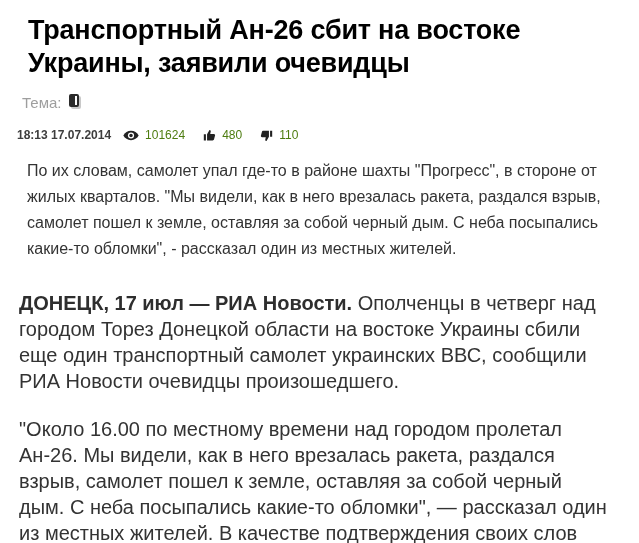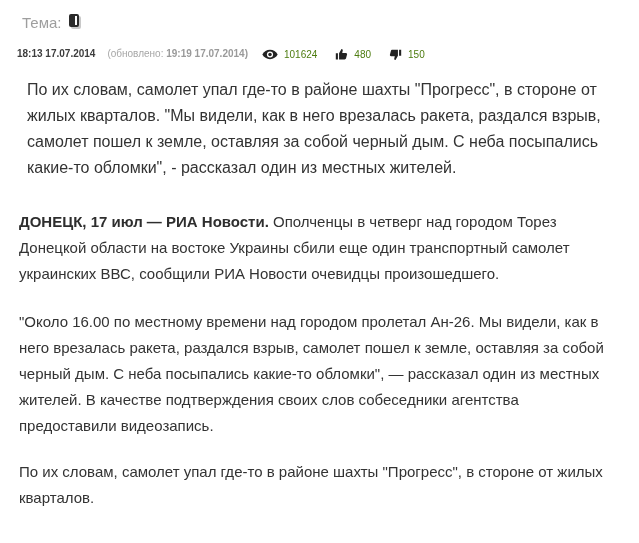--- a/index.html
+++ b/index.html
@@ -59,23 +59,24 @@
     width: 2px;
     background: #ffffff;
   }
   a.topic-link {
     color: #336e9e;
     text-decoration: underline;
     cursor: pointer;
   }
   .meta-line {
     display: flex;
+    align-items: center;
     margin-left: -2px;
     margin-bottom: 16px;
-    font-size: 10px;
+    font-size: 12px;
     white-space: nowrap;
   }
   .pub-time {
     font-weight: bold;
     color: #3d3d3d;
     margin-right: 12px;
   }
   .updated {
     color: #a6a6a6;
     margin-right: 14px;
@@ -90,49 +91,49 @@
     color: #4d7c0f;
     margin-right: 18px;
   }
   .stat .icon {
     display: inline-flex;
     align-items: center;
     margin-right: 6px;
   }
   .stat svg { display: block; }
   .body-text p {
-    font-size: 15px;
+    font-size: 20px;
     line-height: 26px;
     color: #333333;
     margin-bottom: 20px;
     max-width: 600px;
   }
   .body-text p.lead {
     font-size: 16px;
     margin-bottom: 28px;
     margin-left: 8px;
   }
   .body-text p.dateline-para { margin-bottom: 22px; }
   .bold-lead { font-weight: bold; color: #2e2e2e; }
 </style>
 </head>
 <body>
 
 <div class="page">
   <div class="article">
 
+    <h1 class="headline">Транспортный Ан-26 сбит на востоке Украины, заявили очевидцы</h1>
 
     <div class="topic-line">
       <span class="topic-label">Тема:</span>
       <span class="topic-icon"></span>
     </div>
 
     <div class="meta-line">
       <span class="pub-time">18:13 17.07.2014</span>
-      <span class="updated"><span>(обновлено: </span><span class="upd-time">19:19 17.07.2014)</span></span>
 
       <span class="stat">
         <span class="icon">
           <svg width="16" height="11" viewBox="0 0 24 16" fill="#222222" xmlns="http://www.w3.org/2000/svg">
             <path d="M12 1C7 1 2.8 3.9 0.5 8 2.8 12.1 7 15 12 15s9.2-2.9 11.5-7C21.2 3.9 17 1 12 1z"></path>
             <circle cx="12" cy="8" r="4.6" fill="#ffffff"></circle>
             <circle cx="12" cy="8" r="2.6" fill="#222222"></circle>
           </svg>
         </span>
         <span>101624</span>
@@ -148,21 +149,21 @@
       </span>
 
       <span class="stat">
         <span class="icon">
           <svg width="13" height="13" viewBox="0 0 16 16" fill="#222222" xmlns="http://www.w3.org/2000/svg">
             <g transform="rotate(180 8 8)">
               <path d="M1 6.5h2.6V14H1V6.5zm4 7.5V6.6l3-5.4c.9 0 1.6.7 1.6 1.6 0 .1 0 .3-.1.4L8.9 6h4.6c.9 0 1.6.9 1.4 1.8l-1.3 4.9c-.2.8-.9 1.3-1.7 1.3H5z"></path>
             </g>
           </svg>
         </span>
-        <span>150</span>
+        <span>110</span>
       </span>
     </div>
 
     <div class="body-text">
       <p class="lead">По их словам, самолет упал где-то в районе шахты "Прогресс", в стороне от жилых кварталов. "Мы видели, как в него врезалась ракета, раздался взрыв, самолет пошел к земле, оставляя за собой черный дым. С неба посыпались какие-то обломки", - рассказал один из местных жителей.</p>
 
       <p class="dateline-para"><span class="bold-lead">ДОНЕЦК, 17 июл — РИА Новости.</span><span> Ополченцы в четверг над городом Торез Донецкой области на востоке Украины сбили еще один транспортный самолет украинских ВВС, сообщили РИА Новости очевидцы произошедшего.</span></p>
 
       <p>"Около 16.00 по местному времени над городом пролетал Ан-26. Мы видели, как в него врезалась ракета, раздался взрыв, самолет пошел к земле, оставляя за собой черный дым. С неба посыпались какие-то обломки", — рассказал один из местных жителей. В качестве подтверждения своих слов собеседники агентства предоставили видеозапись.</p>
 

